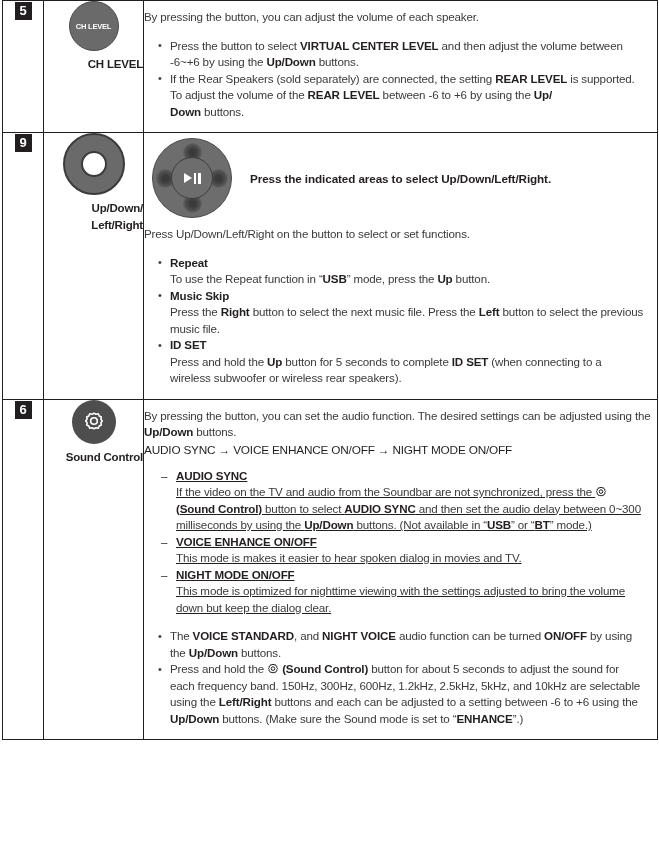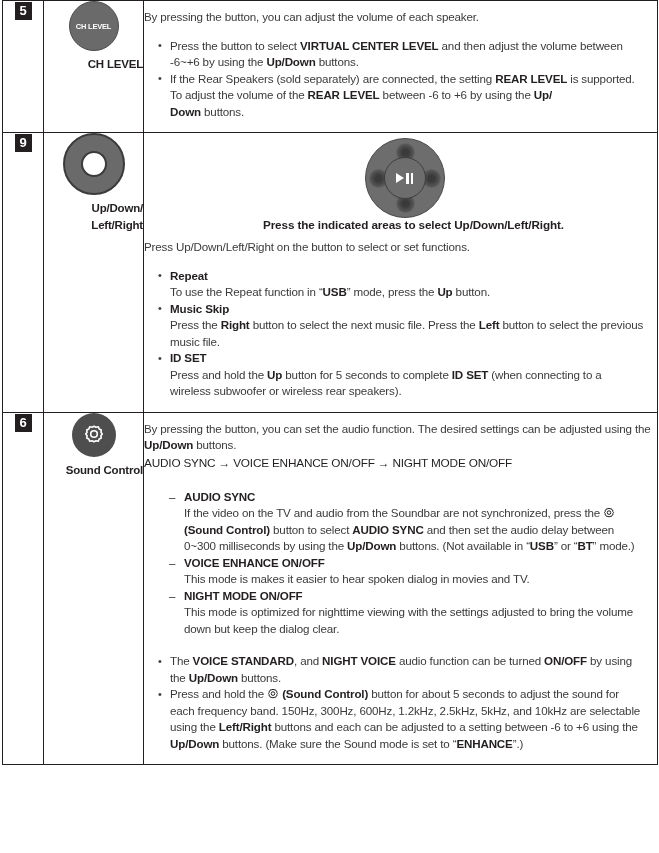--- a/index.html
+++ b/index.html
@@ -121,21 +121,20 @@
     display: flex;
     align-items: center;
     justify-content: center;
   }
 
   
   .dpad-row {
     display: flex;
     align-items: center;
     margin: 5px 0 6px 8px;
-    flex-direction: column;
   }
   .dpad {
     position: relative;
     width: 80px;
     height: 80px;
     border-radius: 50%;
     background: #6d6d6d;
     border: 1px solid #4a4a4a;
     box-sizing: border-box;
     flex: 0 0 auto;
@@ -227,22 +226,23 @@
     color: #231f20;
   }
   .subbody {
     display: block;
     color: #3a3a3a;
     font-weight: normal;
   }
 
   ul.dash {
     list-style: none;
-    margin: 16px;
+    margin: 8px;
     padding: 0;
+    text-decoration: underline;
   }
   ul.dash > li {
     position: relative;
     padding-left: 24px;
     font-size: 11.6px;
     line-height: 16.5px;
     color: #3a3a3a;
     letter-spacing: -0.15px;
   }
   ul.dash > li::before {

